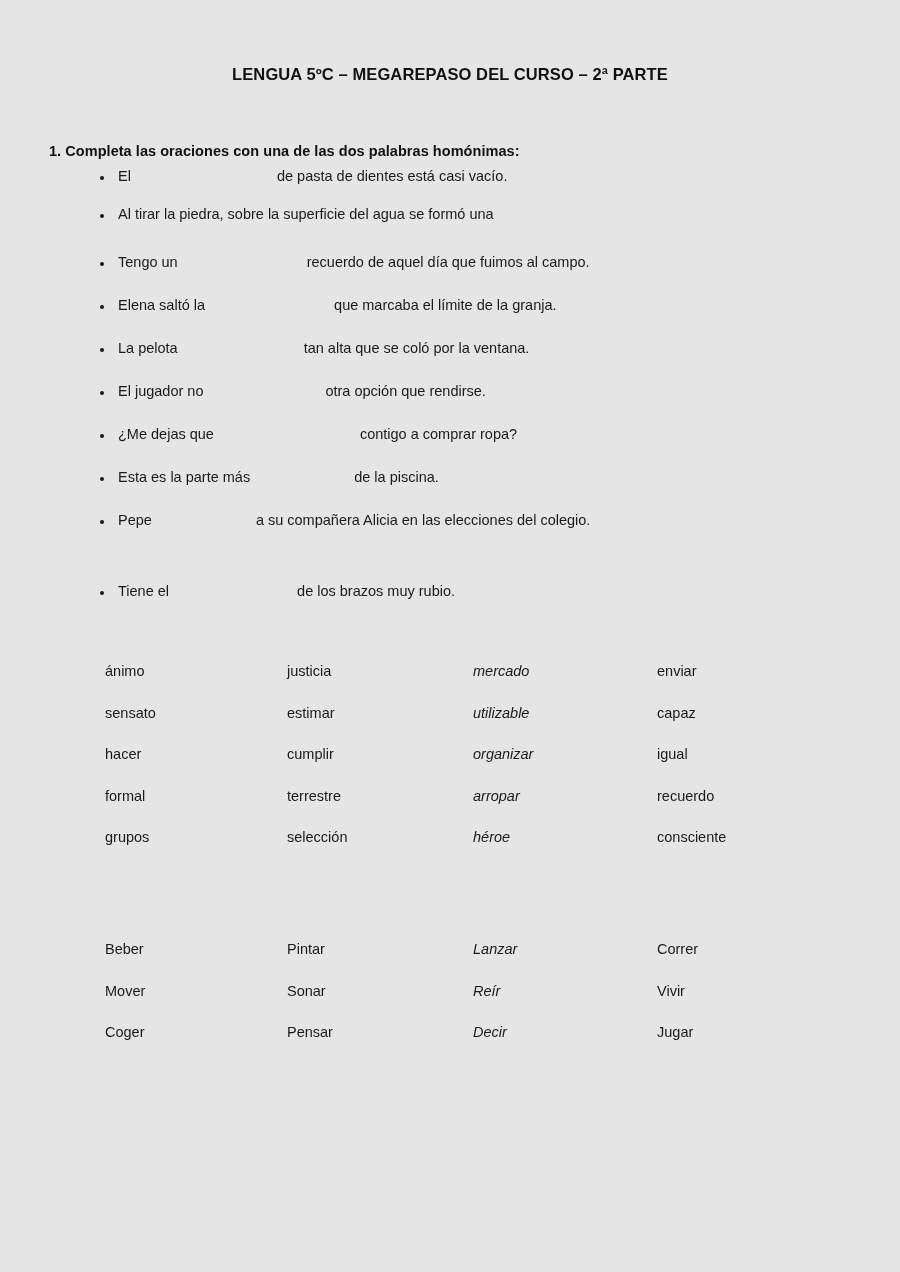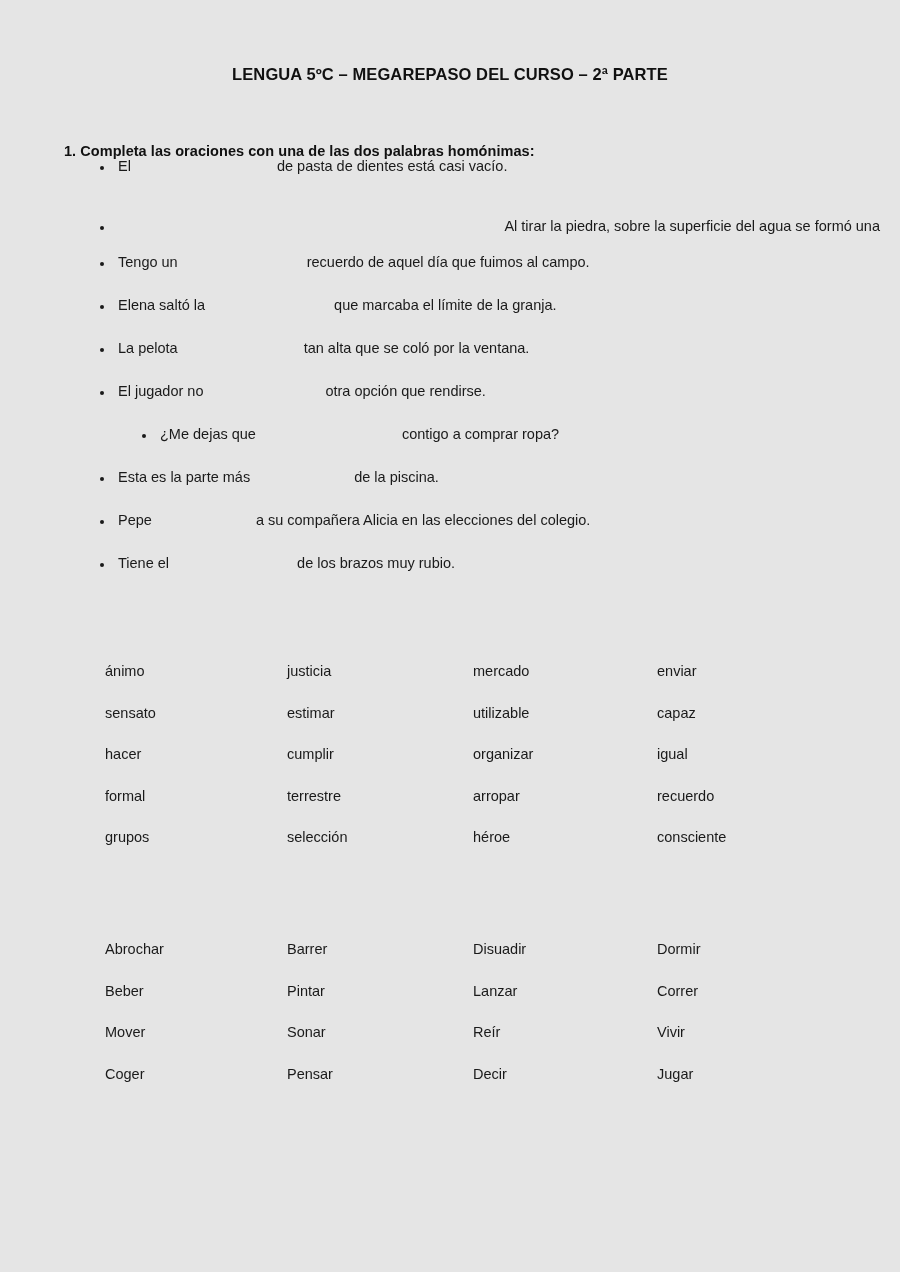--- a/index.html
+++ b/index.html
@@ -32,21 +32,21 @@
     text-align: center;
     font-size: 16.5px;
     font-weight: bold;
     letter-spacing: 0.1px;
     color: #111;
   }
 
   
   .section-heading {
     position: absolute;
-    left: 64px;
+    left: 49px;
     font-size: 14.5px;
     font-weight: bold;
     color: #111;
     letter-spacing: 0.05px;
   }
   #heading-1 { top: 131px; }
   #heading-2 { top: 622px; }
   #heading-3 { top: 900px; }
 
   
@@ -105,43 +105,43 @@
   }
   .grid-cell {
     position: absolute;
     top: 0;
     font-size: 14.5px;
     color: #1a1a1a;
     white-space: nowrap;
   }
   .grid-cell.c0 { left: 105px; }
   .grid-cell.c1 { left: 287px; }
-  .grid-cell.c2 { left: 473px; }
+  .grid-cell.c2 { left: 473px; font-style: italic; }
   .grid-cell.c3 { left: 657px; }
 </style>
 </head>
 <body>
 
 <div class="page">
 
   <h1 class="doc-title">LENGUA 5ºC – MEGAREPASO DEL CURSO – 2ª PARTE</h1>
 
   <h2 class="section-heading" id="heading-1">1. Completa las oraciones con una de las dos palabras homónimas:</h2>
 
   <ul class="bullet-list" id="bullets-1">
-      <li class="bullet-item" style="top: 158px;"><span class="seg-pre">El</span><span class="blank-gap" style="width: 146px;">&nbsp;</span><span class="seg-post">de pasta de dientes está casi vacío.</span></li>
-      <li class="bullet-item" style="top: 218px; text-align: right;"><span class="seg-pre">Al tirar la piedra, sobre la superficie del agua se formó una</span></li>
+      <li class="bullet-item" style="top: 168px;"><span class="seg-pre">El</span><span class="blank-gap" style="width: 146px;">&nbsp;</span><span class="seg-post">de pasta de dientes está casi vacío.</span></li>
+      <li class="bullet-item" style="top: 206px;"><span class="seg-pre">Al tirar la piedra, sobre la superficie del agua se formó una</span></li>
       <li class="bullet-item" style="top: 254px;"><span class="seg-pre">Tengo un</span><span class="blank-gap" style="width: 129px;">&nbsp;</span><span class="seg-post">recuerdo de aquel día que fuimos al campo.</span></li>
       <li class="bullet-item" style="top: 297px;"><span class="seg-pre">Elena saltó la</span><span class="blank-gap" style="width: 129px;">&nbsp;</span><span class="seg-post">que marcaba el límite de la granja.</span></li>
       <li class="bullet-item" style="top: 340px;"><span class="seg-pre">La pelota</span><span class="blank-gap" style="width: 126px;">&nbsp;</span><span class="seg-post">tan alta que se coló por la ventana.</span></li>
       <li class="bullet-item" style="top: 383px;"><span class="seg-pre">El jugador no</span><span class="blank-gap" style="width: 122px;">&nbsp;</span><span class="seg-post">otra opción que rendirse.</span></li>
-      <li class="bullet-item" style="top: 426px; margin-left: 42px;"><span class="seg-pre">¿Me dejas que</span><span class="blank-gap" style="width: 146px;">&nbsp;</span><span class="seg-post">contigo a comprar ropa?</span></li>
+      <li class="bullet-item" style="top: 426px;"><span class="seg-pre">¿Me dejas que</span><span class="blank-gap" style="width: 146px;">&nbsp;</span><span class="seg-post">contigo a comprar ropa?</span></li>
       <li class="bullet-item" style="top: 469px;"><span class="seg-pre">Esta es la parte más</span><span class="blank-gap" style="width: 104px;">&nbsp;</span><span class="seg-post">de la piscina.</span></li>
       <li class="bullet-item" style="top: 512px;"><span class="seg-pre">Pepe</span><span class="blank-gap" style="width: 104px;">&nbsp;</span><span class="seg-post">a su compañera Alicia en las elecciones del colegio.</span></li>
-      <li class="bullet-item" style="top: 555px;"><span class="seg-pre">Tiene el</span><span class="blank-gap" style="width: 128px;">&nbsp;</span><span class="seg-post">de los brazos muy rubio.</span></li>
+      <li class="bullet-item" style="top: 583px;"><span class="seg-pre">Tiene el</span><span class="blank-gap" style="width: 128px;">&nbsp;</span><span class="seg-post">de los brazos muy rubio.</span></li>
     </ul>
 
 
   <div class="word-grid" id="grid-2">
       <div class="grid-row">
         <span class="grid-cell c0">ánimo</span>
         <span class="grid-cell c1">justicia</span>
         <span class="grid-cell c2">mercado</span>
         <span class="grid-cell c3">enviar</span>
       </div>
@@ -167,26 +167,20 @@
         <span class="grid-cell c0">grupos</span>
         <span class="grid-cell c1">selección</span>
         <span class="grid-cell c2">héroe</span>
         <span class="grid-cell c3">consciente</span>
       </div>
     </div>
 
 
   <div class="word-grid" id="grid-3">
       <div class="grid-row">
-        <span class="grid-cell c0">Abrochar</span>
-        <span class="grid-cell c1">Barrer</span>
-        <span class="grid-cell c2">Disuadir</span>
-        <span class="grid-cell c3">Dormir</span>
-      </div>
-      <div class="grid-row">
         <span class="grid-cell c0">Beber</span>
         <span class="grid-cell c1">Pintar</span>
         <span class="grid-cell c2">Lanzar</span>
         <span class="grid-cell c3">Correr</span>
       </div>
       <div class="grid-row">
         <span class="grid-cell c0">Mover</span>
         <span class="grid-cell c1">Sonar</span>
         <span class="grid-cell c2">Reír</span>
         <span class="grid-cell c3">Vivir</span>

